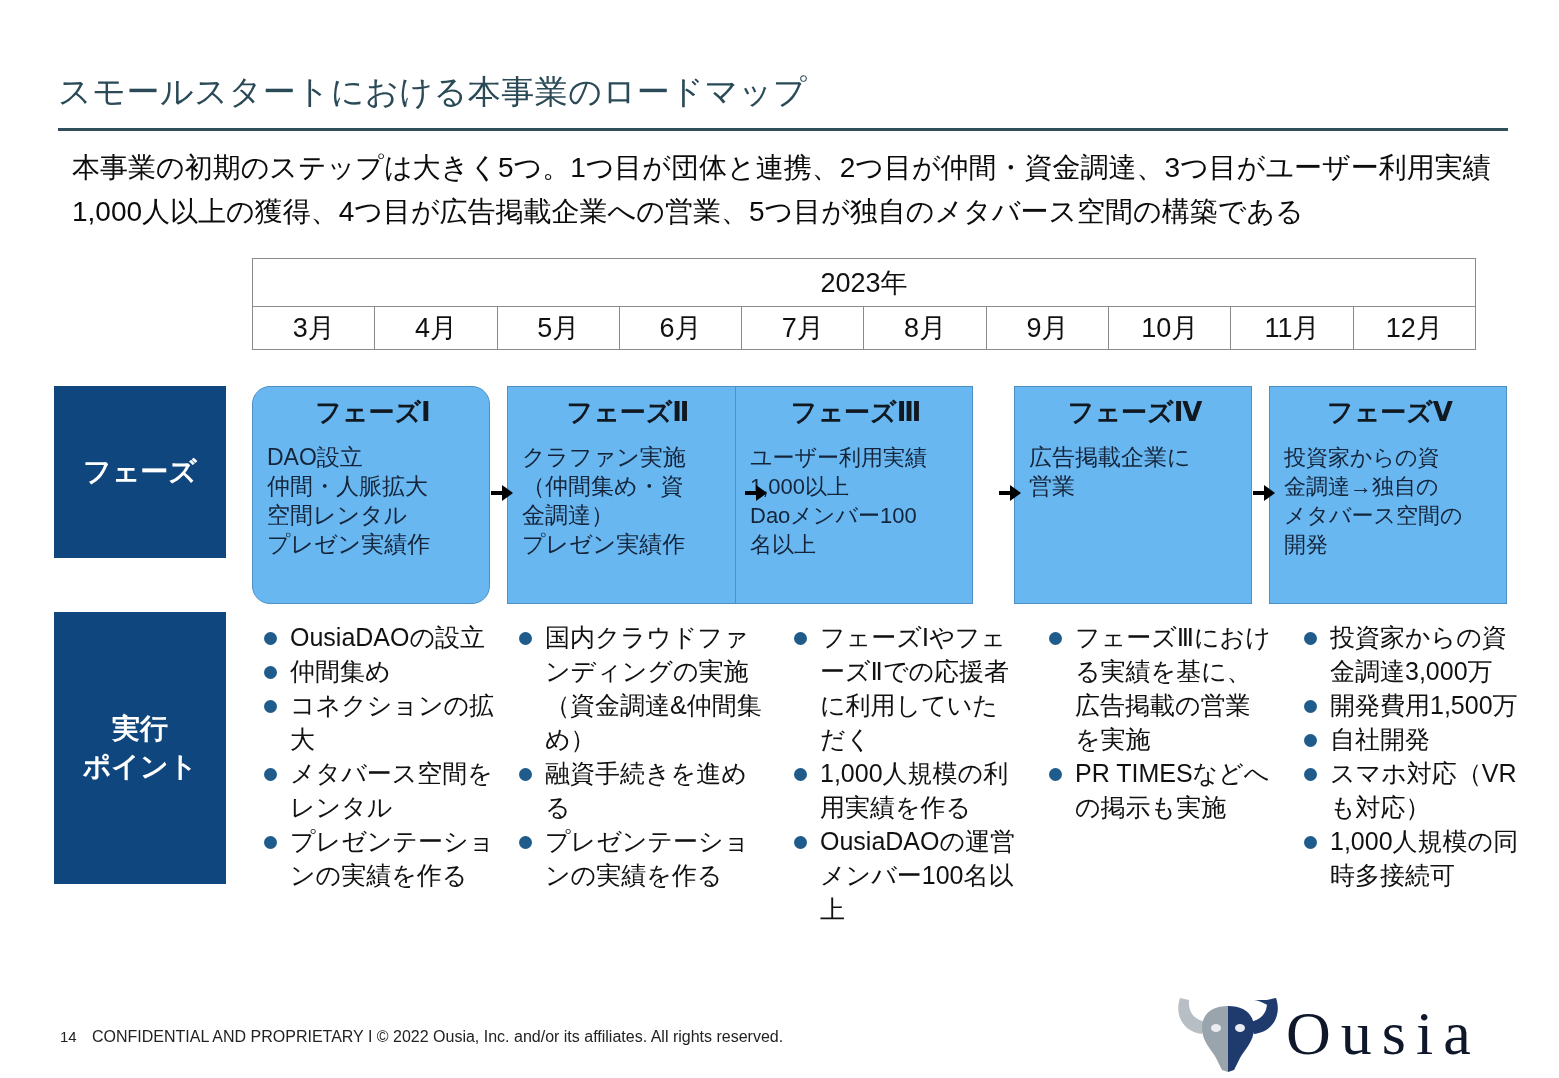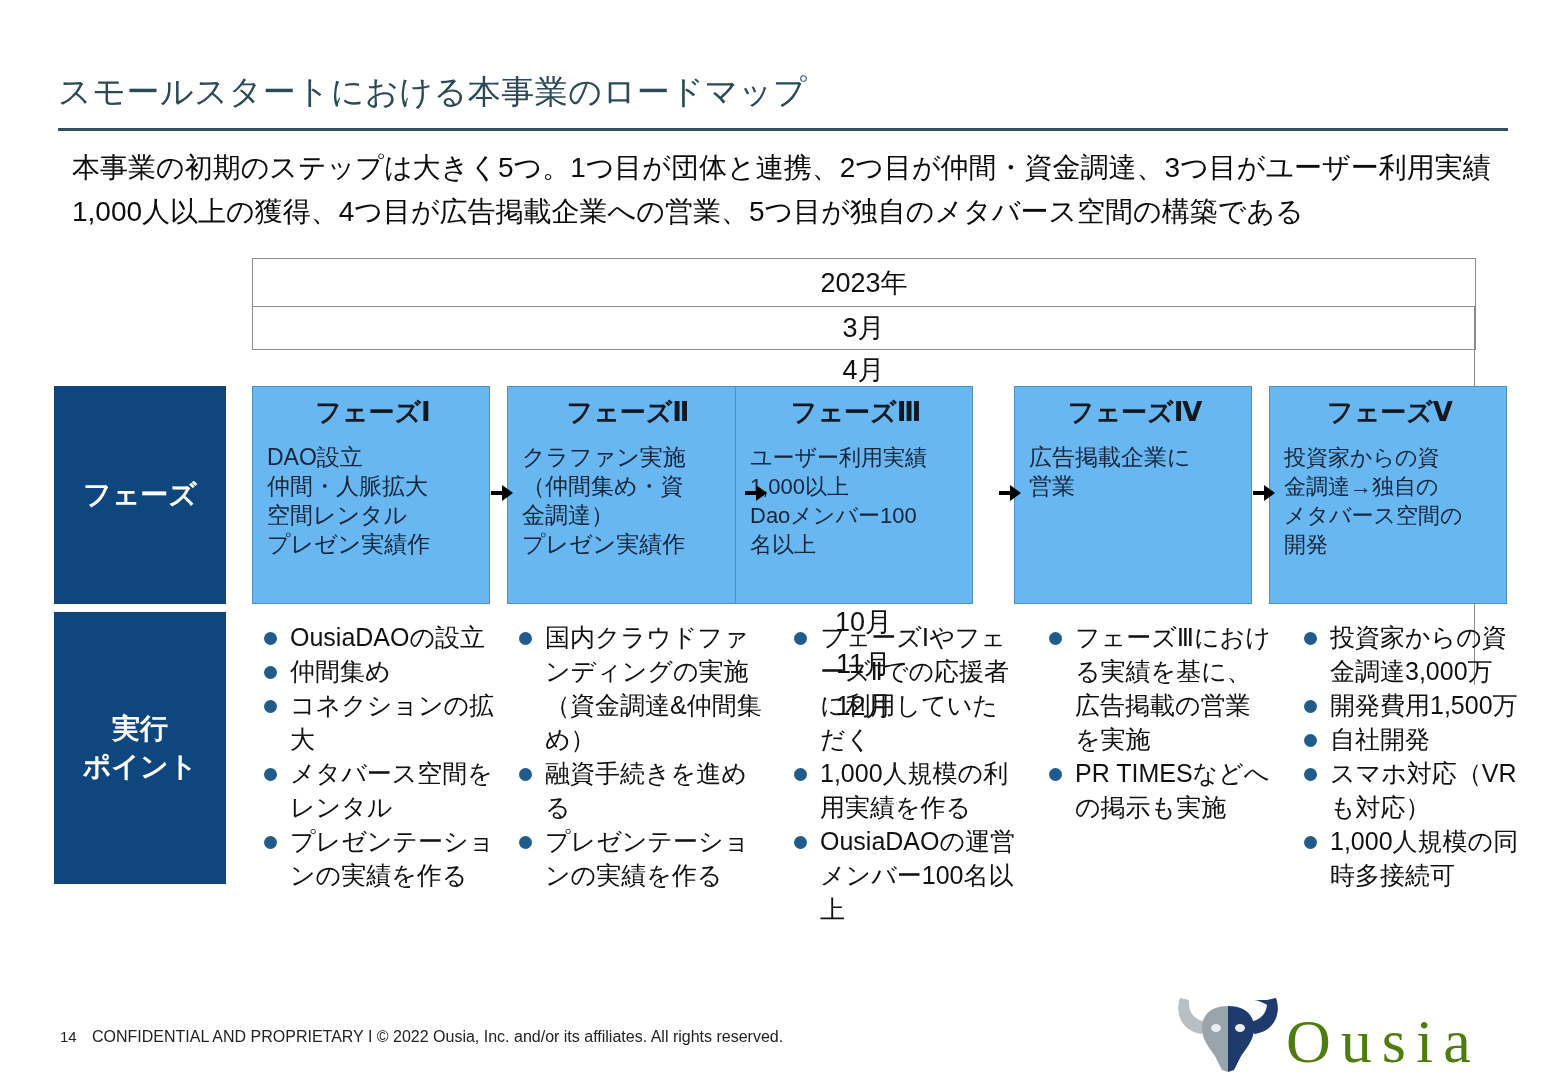--- a/index.html
+++ b/index.html
@@ -66,21 +66,20 @@
     line-height: 48px;
     text-align: center;
     font-size: 27px;
     color: #111111;
     border-bottom: 1px solid #8a8a8a;
     box-sizing: border-box;
   }
   #timeline-months {
     display: flex;
     height: 42px;
-    flex-direction: column;
   }
   .month-cell {
     flex: 1 1 0;
     text-align: center;
     font-size: 27px;
     line-height: 42px;
     color: #111111;
     border-right: 1px solid #8a8a8a;
     box-sizing: border-box;
   }
@@ -95,21 +94,21 @@
     color: #ffffff;
     font-weight: bold;
     font-size: 28px;
     line-height: 38px;
     text-align: center;
     display: flex;
     align-items: center;
     justify-content: center;
     box-sizing: border-box;
   }
-  #label-phase { top: 386px; height: 218px; }
+  #label-phase { top: 386px; height: 172px; }
   #label-points { top: 612px; height: 272px; }
 
   
   .phase-box {
     position: absolute;
     top: 386px;
     width: 238px;
     height: 218px;
     background: #69B7F0;
     border: 1px solid #4f90c4;
@@ -206,22 +205,21 @@
     width: 330px;
     height: 86px;
   }
   #logo-word {
     position: absolute;
     left: 118px;
     top: 10px;
     font-family: "Liberation Serif", "DejaVu Serif", serif;
     font-size: 62px;
     letter-spacing: 10px;
-    color: #4d7c0f;
-    margin-top: 8px;
+    color: #0f172a;
   }
 </style>
 </head>
 <body>
 
 <div id="slide">
 
   <div id="title">スモールスタートにおける本事業のロードマップ</div>
   <div id="title-rule"></div>
 
@@ -240,21 +238,21 @@
       <div class="month-cell">10月</div>
       <div class="month-cell">11月</div>
       <div class="month-cell">12月</div>
     </div>
   </div>
 
   <div class="row-label" id="label-phase">フェーズ</div>
   <div class="row-label" id="label-points" style="white-space:pre-line;">実行
 ポイント</div>
 
-  <div class="phase-box" style="left:252px;">
+  <div class="phase-box" style="left:252px;border-radius:18px;">
     <div class="phase-title">フェーズⅠ</div>
     <div class="phase-body">DAO設立
 仲間・人脈拡大
 空間レンタル
 プレゼン実績作</div>
   </div>
   <div class="phase-box" style="left:507px;">
     <div class="phase-title">フェーズⅡ</div>
     <div class="phase-body">クラファン実施
 （仲間集め・資

